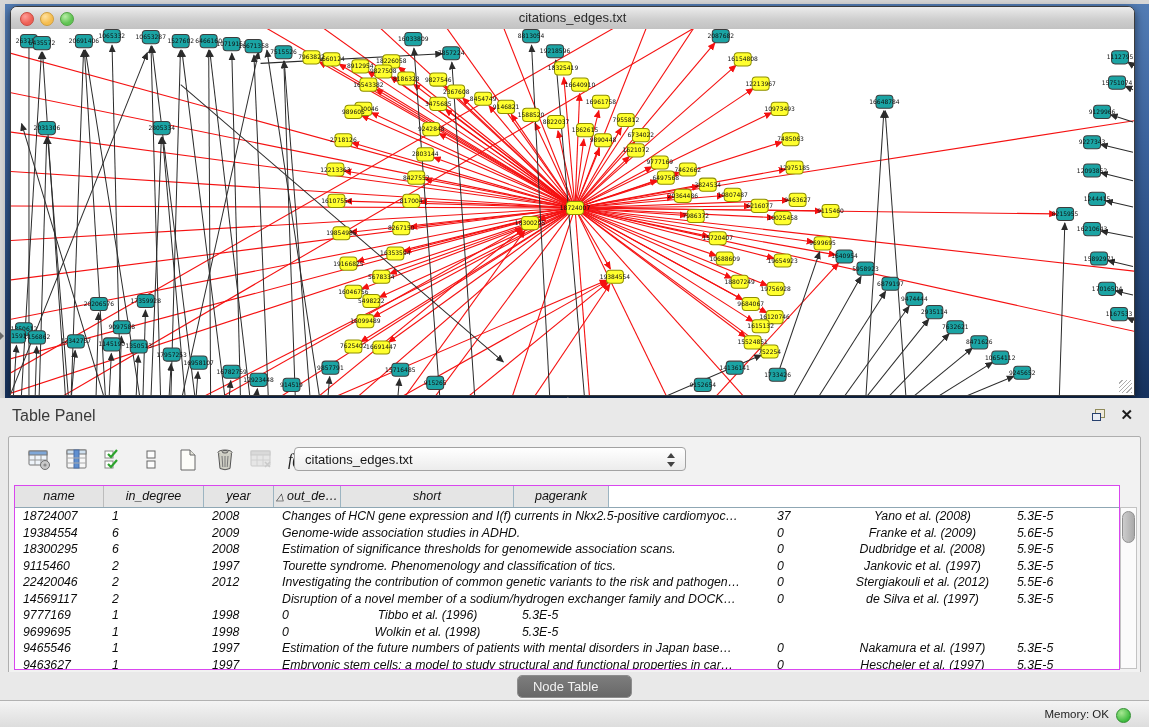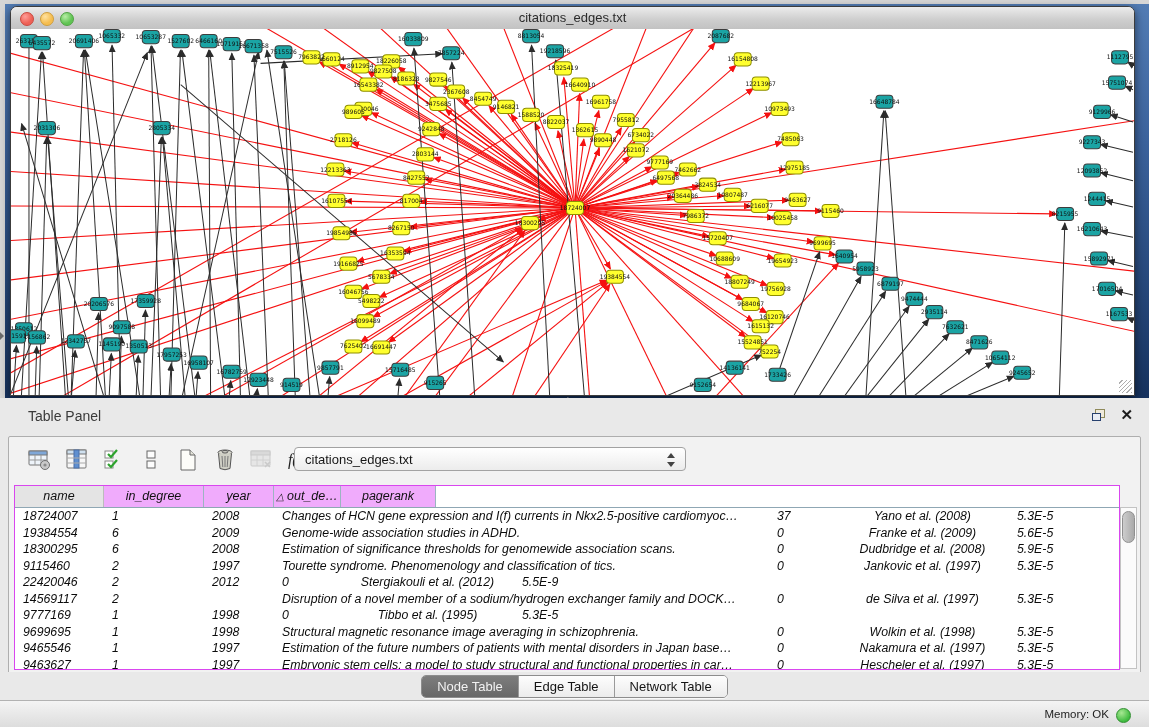--- a/index.html
+++ b/index.html
@@ -23,21 +23,21 @@
   #tl-min{left:29px;background:radial-gradient(circle at 35% 30%,#ffe1a0,#f5bd4f 60%);border:1px solid #cf9d3c;}
   #tl-zoom{left:49px;background:radial-gradient(circle at 35% 30%,#b8eda6,#61c454 60%);border:1px solid #50a242;}
   #net-canvas{position:absolute;top:22px;left:0;right:0;bottom:0;background:#ffffff;}
   #net-svg{display:block;width:100%;height:100%;}
   #resize-grip{position:absolute;right:2px;bottom:2px;width:13px;height:13px;
      background:repeating-linear-gradient(135deg,transparent 0 2px,#9a9a9a 2px 3px);opacity:.8;}
   
   #splitter-grip{position:absolute;left:566px;top:395px;font-size:8px;color:#787878;letter-spacing:-1px;}
   
   #panel-header{position:absolute;left:0;top:398px;width:1149px;height:34px;background:#e9e9e9;}
-  #panel-title{position:absolute;left:28px;top:0;height:34px;line-height:36px;font-size:14px;color:#3a3a3a;}
+  #panel-title{position:absolute;left:12px;top:0;height:34px;line-height:36px;font-size:16px;color:#3a3a3a;}
   #float-icon{position:absolute;right:44px;top:11px;width:13px;height:12px;cursor:pointer;}
   #float-icon .back{position:absolute;left:3px;top:0;width:8px;height:7px;border:1px solid #8f8a5a;background:#efeadb;}
   #float-icon .front{position:absolute;left:0;top:4px;width:7px;height:6px;border:1px solid #27406e;background:#e9edf5;}
   #close-icon{position:absolute;right:16px;top:8px;font-size:15px;font-weight:bold;color:#1c1c1c;cursor:pointer;line-height:18px;}
   #panel-body{position:absolute;left:8px;top:436px;width:1131px;height:236px;background:#f2f2f2;
               border:1px solid #aeaeae;border-radius:2px;}
   
   #tp-toolbar{position:absolute;left:0;top:0;right:0;height:45px;display:flex;align-items:center;padding-left:16px;}
   .tb-icon{width:30px;height:30px;margin-right:7px;display:flex;align-items:center;justify-content:center;cursor:pointer;}
   .tb-icon svg{display:block;}
@@ -46,35 +46,35 @@
   #net-combo{position:absolute;left:285px;top:10px;width:392px;height:24px;border:1px solid #a2a2a2;border-radius:4px;
              background:linear-gradient(180deg,#ffffff,#ececec);font-size:13px;color:#161616;line-height:24px;
              padding-left:10px;box-sizing:border-box;cursor:pointer;}
   #combo-arrows{position:absolute;right:9px;top:4px;width:9px;height:16px;}
   #combo-arrows .up{position:absolute;left:0;top:1px;width:0;height:0;border-left:4.5px solid transparent;border-right:4.5px solid transparent;border-bottom:5px solid #444;}
   #combo-arrows .dn{position:absolute;left:0;bottom:1px;width:0;height:0;border-left:4.5px solid transparent;border-right:4.5px solid transparent;border-top:5px solid #444;}
   
   #tbl{position:absolute;left:5px;top:48px;right:20px;bottom:3px;background:#fff;border:1px solid #d946ef;overflow:hidden;font-style:italic;}
   #thead{display:flex;height:21px;border-bottom:1px solid #8fa7b4;background:#fff;}
   .hcell{box-sizing:border-box;height:21px;line-height:21px;text-align:center;font-size:12.5px;color:#111;
-         background:#f0abfc;border-right:1px solid #9cb4c1;overflow:hidden;white-space:nowrap;cursor:pointer;}
+         background:#e5e5e5;border-right:1px solid #9cb4c1;overflow:hidden;white-space:nowrap;cursor:pointer;}
   .hcell.key{background:#e4e4e4;border-right:1px solid #bcbcbc;}
   .sort-tri{font-size:10px;margin-right:3px;color:#222;}
   #tbody{position:absolute;left:0;right:0;top:22px;bottom:0;background:#fff;}
   .trow{display:flex;height:16.5px;cursor:default;}
   .tcell{box-sizing:border-box;padding-left:8px;font-size:12.3px;line-height:16.5px;color:#0c0c0c;
          overflow:hidden;white-space:nowrap;}
   .tcell.center{text-align:center;padding-left:0;}
   
   #vscroll{position:absolute;right:3px;top:70px;bottom:4px;width:15px;background:#fbfbfb;border:1px solid #c3c3c3;}
   #vthumb{position:absolute;left:1px;right:1px;top:3px;height:30px;border-radius:7px;
           background:linear-gradient(90deg,#cdcdcd,#a9a9a9);border:1px solid #8f8f8f;}
   
   #tabs-row{position:absolute;left:0;top:672px;width:1149px;height:28px;display:flex;align-items:center;justify-content:center;background:#e9e9e9;}
-  #seg{display:flex;border:1px solid #8d8d8d;border-radius:5px;overflow:hidden;height:21px;box-shadow:0 1px 0 rgba(255,255,255,.7);}
+  #seg{display:flex;border:1px solid #8d8d8d;border-radius:5px;overflow:hidden;height:21px;box-shadow:0 1px 0 rgba(255,255,255,.7);flex-direction:column;}
   .seg-btn{padding:0 15px;line-height:21px;font-size:13px;color:#141414;background:linear-gradient(180deg,#fdfdfd,#ececec);
            border-left:1px solid #9a9a9a;cursor:pointer;white-space:nowrap;}
   .seg-btn:first-child{border-left:none;}
   .seg-btn.active{background:linear-gradient(180deg,#7d7d7d,#686868);color:#f2f2f2;}
   
   #status-bar{position:absolute;left:0;top:700px;width:1149px;height:27px;border-top:1px solid #b2b2b2;
               background:linear-gradient(180deg,#f4f4f4,#dcdcdc);}
   #mem-label{position:absolute;right:40px;top:0;height:27px;line-height:27px;font-size:11.5px;color:#1e1e1e;}
   #mem-dot{position:absolute;right:18px;top:7px;width:13px;height:13px;border-radius:50%;
            background:radial-gradient(circle at 35% 30%,#a8e893,#3fbb3f 70%);border:1px solid #2f8f2f;}
@@ -887,20 +887,21 @@
         <span class="up"></span>
         <span class="dn"></span>
       </span>
   </div>
   <div id="tbl">
     <div id="thead">
         <div class="hcell key" style="width: 89px;">name</div>
         <div class="hcell" style="width: 100px;">in_degree</div>
         <div class="hcell" style="width: 70px;">year</div>
         <div class="hcell" style="width: 67px;"><span class="sort-tri">△</span>out_de…</div>
+        <div class="hcell" style="width: 173px;">short</div>
         <div class="hcell" style="width: 95px; text-align: center;">pagerank</div>
       </div>
     <div id="tbody">
         <div class="trow">
           <div class="tcell" style="width: 89px;">18724007</div>
           <div class="tcell" style="width: 100px;">1</div>
           <div class="tcell" style="width: 70px;">2008</div>
           <div class="tcell" style="width: 495px;">Changes of HCN gene expression and I(f) currents in Nkx2.5-positive cardiomyoc…</div>
           <div class="tcell" style="width: 67px;">37</div>
           <div class="tcell center" style="width: 173px;">Yano et al. (2008)</div>
@@ -930,46 +931,46 @@
           <div class="tcell" style="width: 70px;">1997</div>
           <div class="tcell" style="width: 495px;">Tourette syndrome. Phenomenology and classification of tics.</div>
           <div class="tcell" style="width: 67px;">0</div>
           <div class="tcell center" style="width: 173px;">Jankovic et al. (1997)</div>
           <div class="tcell" style="width: 95px;">5.3E-5</div>
         </div>
         <div class="trow">
           <div class="tcell" style="width: 89px;">22420046</div>
           <div class="tcell" style="width: 100px;">2</div>
           <div class="tcell" style="width: 70px;">2012</div>
+          <div class="tcell" style="width: 495px;">Investigating the contribution of common genetic variants to the risk and pathogen…</div>
           <div class="tcell" style="width: 67px;">0</div>
           <div class="tcell center" style="width: 173px;">Stergiakouli et al. (2012)</div>
-          <div class="tcell" style="width: 95px;">5.5E-9</div>
+          <div class="tcell" style="width: 95px;">5.5E-6</div>
         </div>
         <div class="trow">
           <div class="tcell" style="width: 89px;">14569117</div>
           <div class="tcell" style="width: 100px;">2</div>
           <div class="tcell" style="width: 70px; margin-top: 33px;">2003</div>
           <div class="tcell" style="width: 495px;">Disruption of a novel member of a sodium/hydrogen exchanger family and DOCK…</div>
           <div class="tcell" style="width: 67px;">0</div>
           <div class="tcell center" style="width: 173px;">de Silva et al. (1997)</div>
           <div class="tcell" style="width: 95px;">5.3E-5</div>
         </div>
         <div class="trow">
           <div class="tcell" style="width: 89px;">9777169</div>
           <div class="tcell" style="width: 100px;">1</div>
           <div class="tcell" style="width: 70px;">1998</div>
           <div class="tcell" style="width: 67px;">0</div>
-          <div class="tcell center" style="width: 173px;">Tibbo et al. (1995)</div>
+          <div class="tcell center" style="width: 173px;">Tibbo et al. (1996)</div>
           <div class="tcell" style="width: 95px;">5.3E-5</div>
         </div>
         <div class="trow">
           <div class="tcell" style="width: 89px;">9699695</div>
           <div class="tcell" style="width: 100px;">1</div>
           <div class="tcell" style="width: 70px;">1998</div>
-          <div class="tcell" style="width: 495px;">Structural magnetic resonance image averaging in schizophrenia.</div>
           <div class="tcell" style="width: 67px;">0</div>
           <div class="tcell center" style="width: 173px;">Wolkin et al. (1998)</div>
           <div class="tcell" style="width: 95px;">5.3E-5</div>
         </div>
         <div class="trow">
           <div class="tcell" style="width: 89px;">9465546</div>
           <div class="tcell" style="width: 100px;">1</div>
           <div class="tcell" style="width: 70px;">1997</div>
           <div class="tcell" style="width: 495px;">Estimation of the future numbers of patients with mental disorders in Japan base…</div>
           <div class="tcell" style="width: 67px;">0</div>

